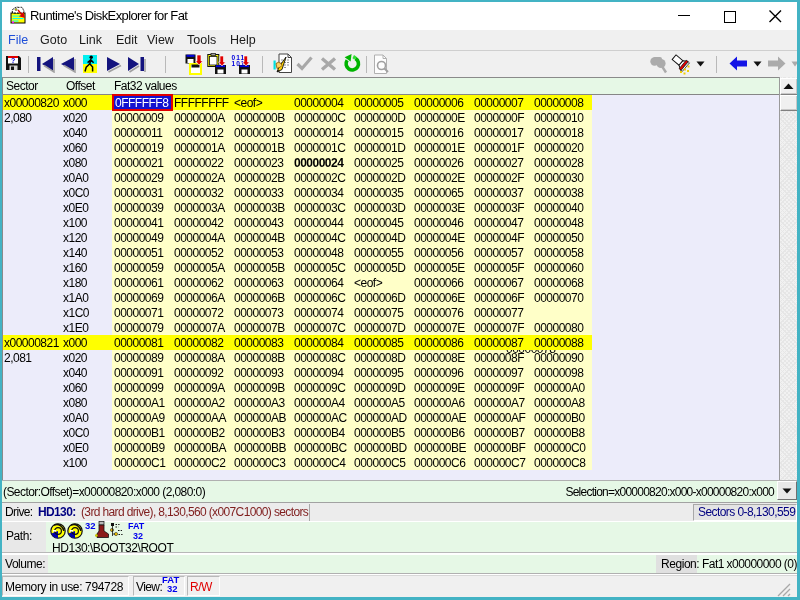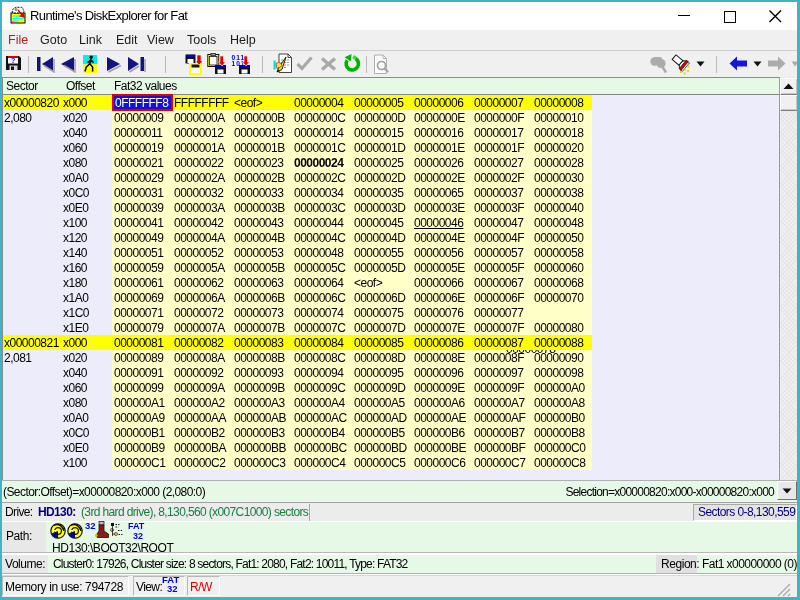--- a/index.html
+++ b/index.html
@@ -23,21 +23,21 @@
  <div class="abs" style="left:30px;top:8px;font-size:13px;letter-spacing:-0.62px;color:#000;">Runtime's DiskExplorer for Fat</div>
 
  <div class="abs" style="left:678px;top:15px;width:12px;height:1.4px;background:#000;"></div>
  <div class="abs" style="left:724px;top:10.5px;width:12px;height:12px;border:1.4px solid #000;"></div>
  <svg class="abs" style="left:769px;top:10px;" width="13" height="13" viewBox="0 0 13 13">
   <path d="M0.5 0.5 L12 12 M12 0.5 L0.5 12" stroke="#000" stroke-width="1.4"></path>
  </svg>
 
  <div class="abs" style="left:0;top:30px;width:800px;height:20px;background:#f0f0f0;"></div>
  <div class="abs" style="left:0;top:50px;width:800px;height:1.2px;background:#cfcfcf;"></div>
- <div class="abs" style="left:8px;top:33px;font-size:12.5px;color:#b91c1c;">File</div>
+ <div class="abs" style="left:8px;top:33px;font-size:12.5px;color:#1d4ed8;">File</div>
  <div class="abs" style="left:40px;top:33px;font-size:12.5px;color:#1a1a1a;">Goto</div>
  <div class="abs" style="left:79px;top:33px;font-size:12.5px;color:#1a1a1a;">Link</div>
  <div class="abs" style="left:116px;top:33px;font-size:12.5px;color:#1a1a1a;">Edit</div>
  <div class="abs" style="left:147px;top:33px;font-size:12.5px;color:#1a1a1a;">View</div>
  <div class="abs" style="left:187px;top:33px;font-size:12.5px;color:#1a1a1a;">Tools</div>
  <div class="abs" style="left:230px;top:33px;font-size:12.5px;color:#1a1a1a;">Help</div>
 
  <div class="abs" style="left:0;top:51px;width:800px;height:26px;background:#f0f0f0;"></div>
  <svg class="abs" style="left:5px;top:54px;" width="17" height="18" viewBox="0 0 17 18">
 <path d="M1 2 L14 2 L16 4 L16 16 L1 16 Z" fill="#111"></path>
@@ -247,21 +247,21 @@
     <div class="dt" style="left:354px;top:201.2px;">0000003D</div>
     <div class="dt" style="left:414px;top:201.2px;">0000003E</div>
     <div class="dt" style="left:474px;top:201.2px;">0000003F</div>
     <div class="dt" style="left:534px;top:201.2px;">00000040</div>
 <div class="dt" style="left:63px;top:216.2px;">x100</div>
     <div class="dt" style="left:114px;top:216.2px;">00000041</div>
     <div class="dt" style="left:174px;top:216.2px;">00000042</div>
     <div class="dt" style="left:234px;top:216.2px;">00000043</div>
     <div class="dt" style="left:294px;top:216.2px;">00000044</div>
     <div class="dt" style="left:354px;top:216.2px;">00000045</div>
-    <div class="dt" style="left:414px;top:216.2px;text-decoration:underline;">00000046</div>
+    <div class="dt" style="left:414px;top:216.2px;">00000046</div>
     <div class="dt" style="left:474px;top:216.2px;">00000047</div>
     <div class="dt" style="left:534px;top:216.2px;">00000048</div>
 <div class="dt" style="left:63px;top:231.2px;">x120</div>
     <div class="dt" style="left:114px;top:231.2px;">00000049</div>
     <div class="dt" style="left:174px;top:231.2px;">0000004A</div>
     <div class="dt" style="left:234px;top:231.2px;">0000004B</div>
     <div class="dt" style="left:294px;top:231.2px;">0000004C</div>
     <div class="dt" style="left:354px;top:231.2px;">0000004D</div>
     <div class="dt" style="left:414px;top:231.2px;">0000004E</div>
     <div class="dt" style="left:474px;top:231.2px;">0000004F</div>
@@ -419,21 +419,21 @@
  <div class="abs" style="left:0;top:480px;width:800px;height:22px;background:#e6f8e6;border-top:1px solid #b0b0b0;"></div>
  <div class="dt" style="left:3px;top:484.5px;letter-spacing:-0.57px;">(Sector:Offset)=x00000820:x000 (2,080:0)</div>
  <div class="dt" style="left:0;top:484.5px;width:774px;text-align:right;letter-spacing:-0.75px;">Selection=x00000820:x000-x00000820:x000</div>
  <div class="abs" style="left:777px;top:481px;width:20px;height:19px;background:#e8e8e8;border:1px solid #fff;border-right-color:#707070;border-bottom-color:#707070;"></div>
  <svg class="abs" style="left:782px;top:488px;" width="10" height="6" viewBox="0 0 10 6">
       <path d="M0.5 0.5 L9.5 0.5 L5 5.5 Z" fill="#111"></path>
     </svg>
 
  <div class="abs" style="left:0;top:502px;width:800px;height:20px;background:#ececec;border-top:1.5px solid #a2a2a2;border-bottom:1px solid #fff;"></div>
  <div class="abs" style="left:2px;top:503.5px;width:308px;height:17px;background:#ececec;border-right:1px solid #a8a8a8;"></div>
- <div class="dt" style="left:5px;top:505px;letter-spacing:-0.63px;">Drive:  <b style="color:#000080;">HD130:</b>  <span style="color:#15803d;">(3rd hard drive), 8,130,560 (x007C1000) sectors</span></div>
+ <div class="dt" style="left:5px;top:505px;letter-spacing:-0.63px;">Drive:  <b style="color:#000080;">HD130:</b>  <span style="color:#7f1d1d;">(3rd hard drive), 8,130,560 (x007C1000) sectors</span></div>
  <div class="abs" style="left:693px;top:503.5px;width:104px;height:17px;background:#e4e4e4;border:1px solid #a8a8a8;border-bottom-color:#fff;border-right-color:#fff;"></div>
  <div class="dt" style="left:698px;top:505px;color:#000080;letter-spacing:-0.57px;">Sectors 0-8,130,559</div>
 
  <div class="abs" style="left:0;top:522px;width:800px;height:31px;background:#e6f8e6;border-bottom:1px solid #b8b8b8;"></div>
  <div class="abs" style="left:0;top:522px;width:46px;height:30px;background:#e8e8e8;"></div>
  <div class="dt" style="left:6px;top:529px;letter-spacing:-0.45px;text-align:center;">Path:</div>
  <svg class="abs" style="left:50px;top:523px;" width="16" height="16" viewBox="0 0 16 16">
 <circle cx="8" cy="8" r="7.2" fill="#ffff00" stroke="#111" stroke-width="1.2"></circle>
 <path d="M8 8 L1.5 10.5 A7.2 7.2 0 0 0 8 15.2 Z" fill="#0000b0"></path>
 <path d="M8 8 L1 5.5 A7.2 7.2 0 0 1 8 0.8 Z" fill="#0000b0" opacity="0"></path>
@@ -463,21 +463,20 @@
 <path d="M2.5 4 L2.5 14 M2.5 12 L5 12" stroke="#111" stroke-width="0.8"></path>
 <path d="M5.5 2.5 h4 M5.5 5 h3 M8 8.5 h4 M8.5 12.5 h4" stroke="#111" stroke-width="1.2" stroke-dasharray="1.5 1.2"></path>
 </svg>
  <div class="abs" style="left:128px;top:521px;font-size:9px;font-weight:bold;color:#0000ee;">FAT</div>
  <div class="abs" style="left:133px;top:531px;font-size:9px;font-weight:bold;color:#0000ee;">32</div>
  <div class="dt" style="left:52px;top:540.5px;letter-spacing:-0.45px;">HD130:\BOOT32\ROOT</div>
 
  <div class="abs" style="left:0;top:554px;width:800px;height:20px;background:#e6f8e6;border-top:1px solid #fff;border-bottom:1px solid #b0b0b0;"></div>
  <div class="abs" style="left:0;top:555px;width:48px;height:18px;background:#e8e8e8;"></div>
  <div class="dt" style="left:5px;top:557px;letter-spacing:-0.45px;">Volume:</div>
- <div class="dt" style="left:53px;top:557px;letter-spacing:-0.8px;">Cluster0: 17926, Cluster size: 8 sectors, Fat1: 2080, Fat2: 10011, Type: FAT32</div>
  <div class="abs" style="left:656px;top:555px;width:41px;height:18px;background:#e0e0e0;"></div>
  <div class="dt" style="left:661px;top:557px;letter-spacing:-0.45px;">Region:</div>
  <div class="dt" style="left:702px;top:557px;letter-spacing:-0.55px;text-align:right;">Fat1 x00000000 (0)</div>
 
  <div class="abs" style="left:0;top:575px;width:800px;height:22px;background:#f0f0f0;border-top:1px solid #d8d8d8;"></div>
  <div class="abs" style="left:2px;top:576px;width:127px;height:20px;border:1px solid #b8b8b8;border-bottom-color:#fff;border-right-color:#fff;"></div>
  <div class="dt" style="left:5px;top:580px;font-size:12px;letter-spacing:-0.35px;">Memory in use: 794728</div>
  <div class="abs" style="left:133px;top:576px;width:52px;height:20px;border:1px solid #b8b8b8;border-bottom-color:#fff;border-right-color:#fff;"></div>
  <div class="dt" style="left:136px;top:580px;font-size:12px;letter-spacing:-0.6px;">View:</div>
  <div class="abs" style="left:162px;top:574px;font-size:9.5px;font-weight:bold;color:#0000ee;letter-spacing:0;">FAT</div>

